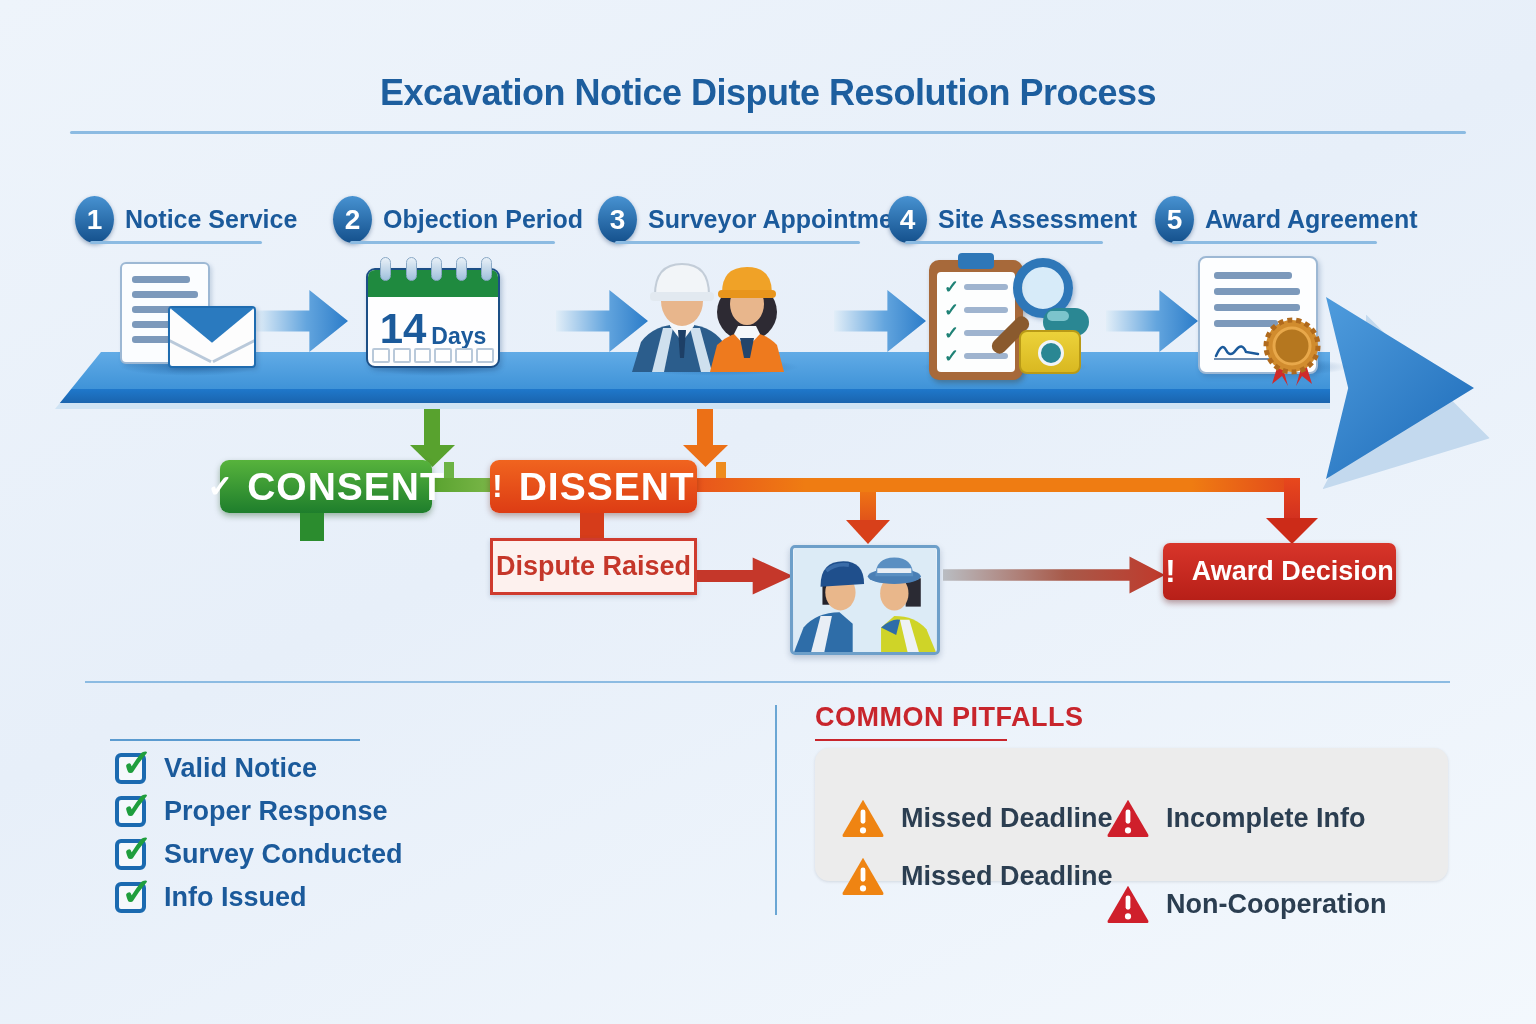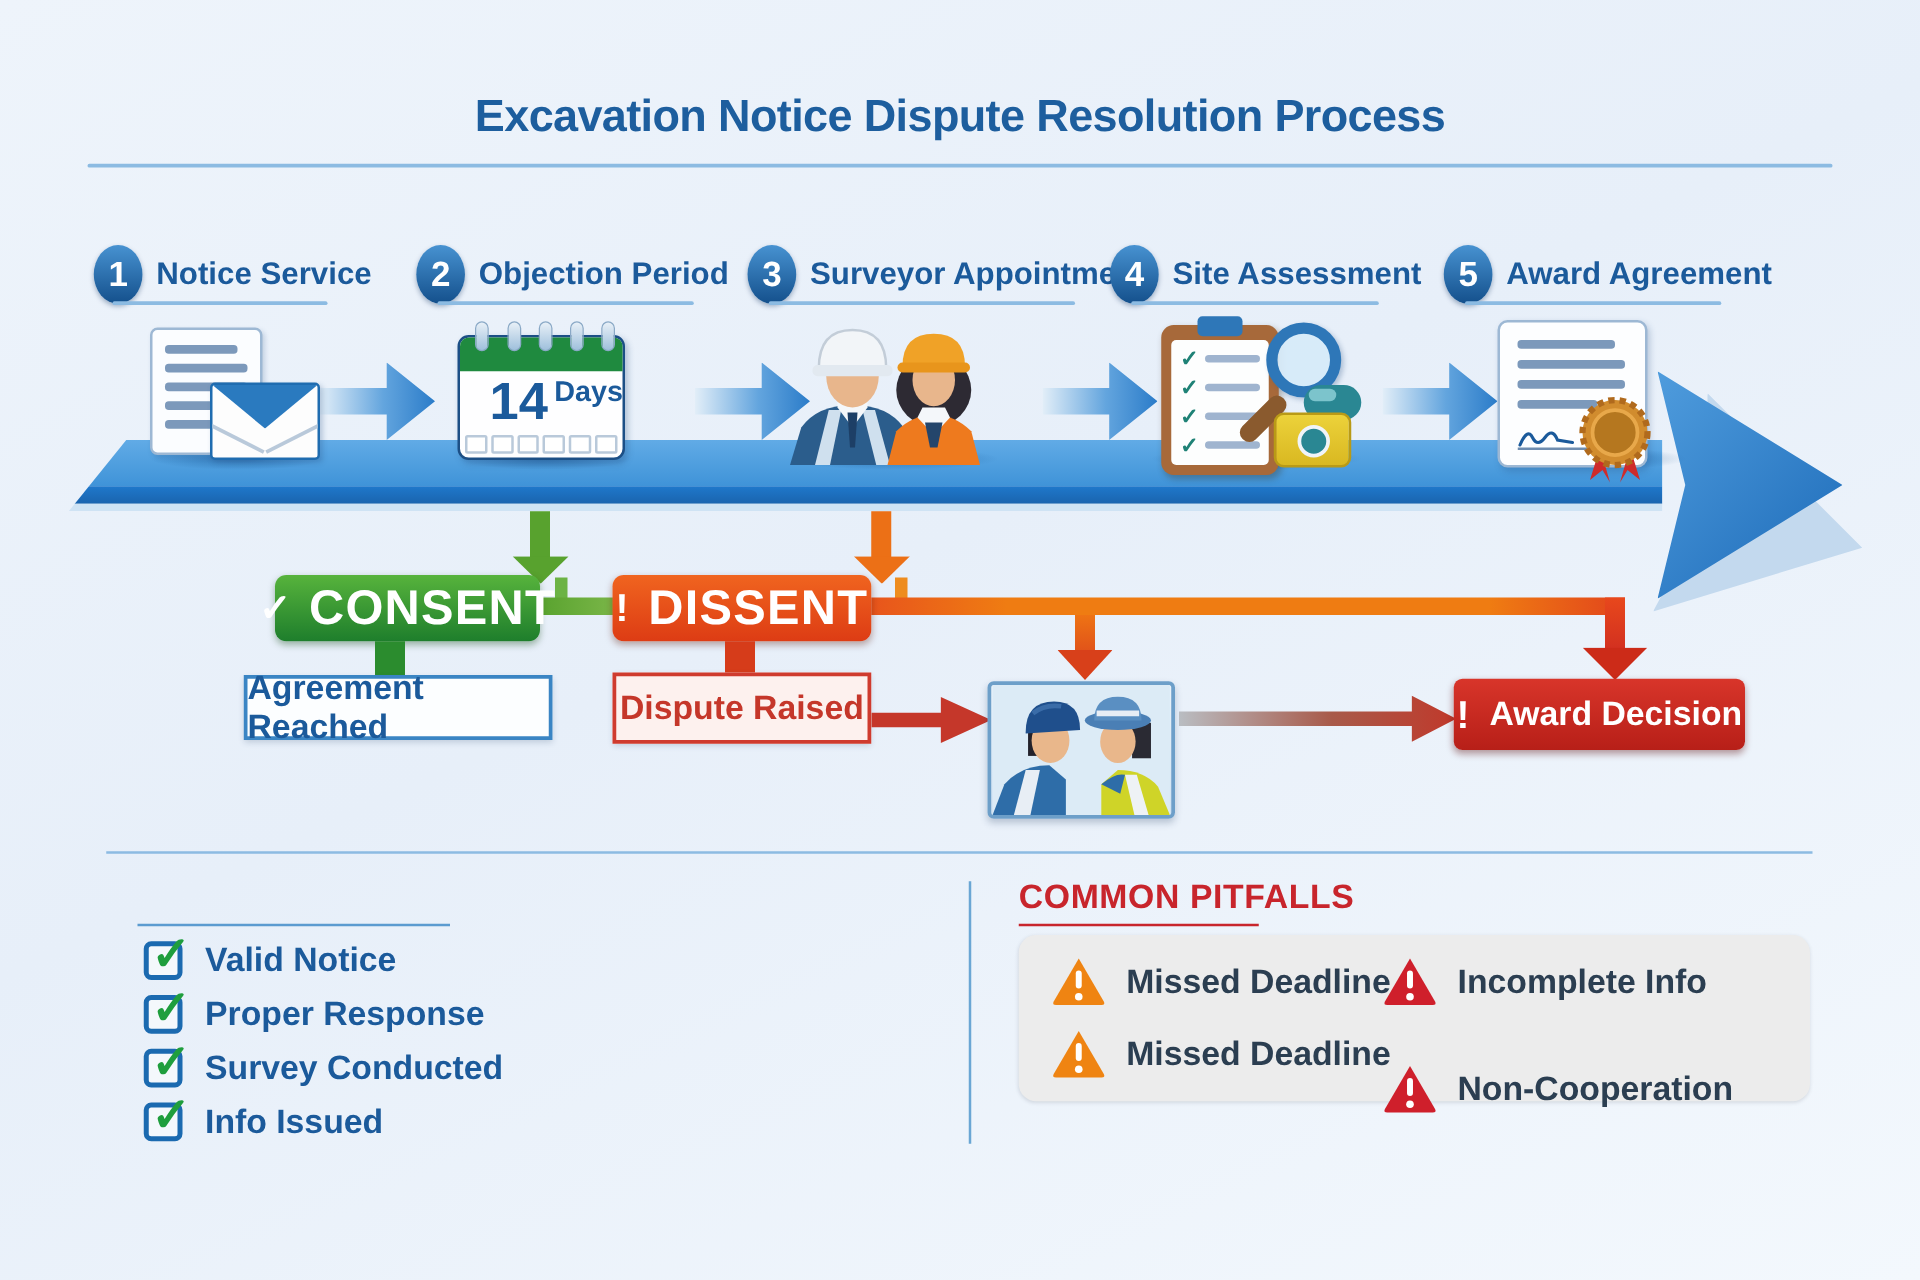--- a/index.html
+++ b/index.html
@@ -62,22 +62,22 @@
   .envelope .crease-l { left:-10px; transform:rotate(27deg); }
   .envelope .crease-r { right:-10px; transform:rotate(-27deg); }
 
   
   .calendar { position:absolute; left:0; top:12px; width:134px; height:100px; background:#fefeff;
     border:2px solid #1c4f86; border-radius:9px; box-shadow:2px 3px 5px rgba(40,80,130,.3); }
   .cal-header { position:absolute; left:0; top:0; width:100%; height:27px; background:#1f8a3f;
     border-radius:7px 7px 0 0; }
   .cal-ring { position:absolute; top:-13px; width:11px; height:24px; border-radius:6px;
     background:linear-gradient(180deg,#e8f0f7,#9fc0dc); border:1px solid #8aa9c6; }
-  .cal-text { position:absolute; left:12px; top:30px; width:100%; height:50px;
-    display:flex; align-items:flex-start; justify-content:center; gap:5px; color:#1b5a9b; }
+  .cal-text { position:absolute; left:0; top:30px; width:100%; height:50px;
+    display:flex; align-items:flex-end; justify-content:center; gap:5px; color:#1b5a9b; }
   .cal-big { font-size:42px; font-weight:bold; line-height:1; }
   .cal-small { font-size:23px; font-weight:bold; }
   .cal-cells { position:absolute; left:4px; right:4px; bottom:3px; height:15px; display:flex; gap:3px; }
   .cal-cells div { flex:1; background:#fff; border:2px solid #b9c9da; border-radius:2px; }
 
   
   .clipboard { position:absolute; left:14px; top:10px; width:94px; height:120px; background:#a7693a;
     border-radius:10px; box-shadow:2px 3px 5px rgba(60,40,10,.3); }
   .clip-paper { position:absolute; left:8px; top:12px; right:8px; bottom:8px; background:#fdfefe;
     border-radius:4px; padding:8px 7px; display:flex; flex-direction:column; gap:9px; }
@@ -157,21 +157,21 @@
   .checkbox { position:relative; width:31px; height:31px; border:4px solid #1b6ab0; border-radius:6px;
     background:#f4f8fc; }
   .checkbox .mark { position:absolute; left:2px; top:-16px; font-size:38px; font-weight:bold; color:#1f9e3d; }
   .check-label { font-size:27px; font-weight:bold; color:#1b5a9b; }
 
   .pitfalls-title { position:absolute; left:815px; top:702px; font-size:27px; font-weight:bold;
     color:#c8252c; letter-spacing:.5px; }
   .pitfalls-underline { position:absolute; left:815px; top:739px; width:192px; height:2px; background:#c8252c; }
   .pitfalls-panel { position:absolute; left:815px; top:748px; width:633px; height:133px;
     background:#ececec; border-radius:14px; box-shadow:0 1px 3px rgba(60,70,80,.15); }
-  .pitfall { position:absolute; display:flex; align-items:center; gap:15px; height:46px; }
+  .pitfall { position:absolute; display:flex; align-items:center; gap:15px; height:46px;margin-top:33px; }
   .pitfall-label { font-size:27px; font-weight:bold; color:#2b3e51; }
 </style>
 </head>
 <body>
 
 <div class="canvas">
 
   <div class="title">Excavation Notice Dispute Resolution Process</div>
   <div class="title-rule"></div>
 
@@ -348,23 +348,20 @@
     <span class="branch-label">CONSENT</span>
   </div>
   <div class="v-bar" style="left:300px;top:513px;width:24px;height:28px;background:#2b8c2e;"></div>
 
   <div class="dissent-box">
     <span class="badge-glyph">!</span>
     <span class="branch-label">DISSENT</span>
   </div>
   <div class="v-bar" style="left:580px;top:513px;width:24px;height:26px;background:#d63c1a;"></div>
 
-  <div class="result-box agreement-box">
-    <span>Agreement Reached</span>
-  </div>
   <div class="result-box dispute-box">
     <span>Dispute Raised</span>
   </div>
 
   <div class="red-arrow"></div>
 
   <div class="nego-box">
     <svg width="144" height="104" viewBox="0 0 150 110">
       <rect x="0" y="0" width="150" height="110" fill="#dcebf6"></rect>
       <path d="M0,110 L10,84 Q24,68 48,68 L62,80 L62,110 Z" fill="#2e6da8"></path>

